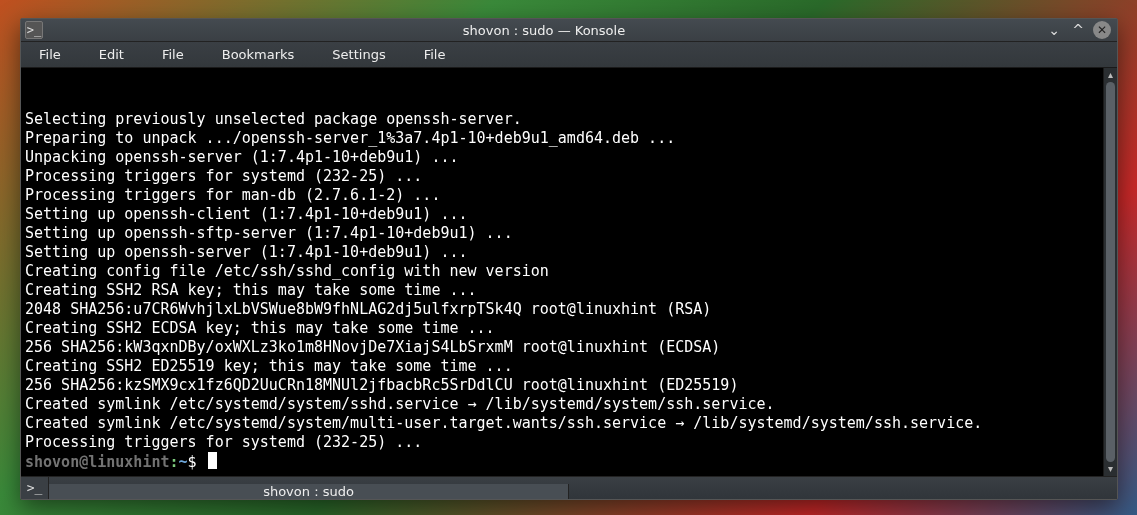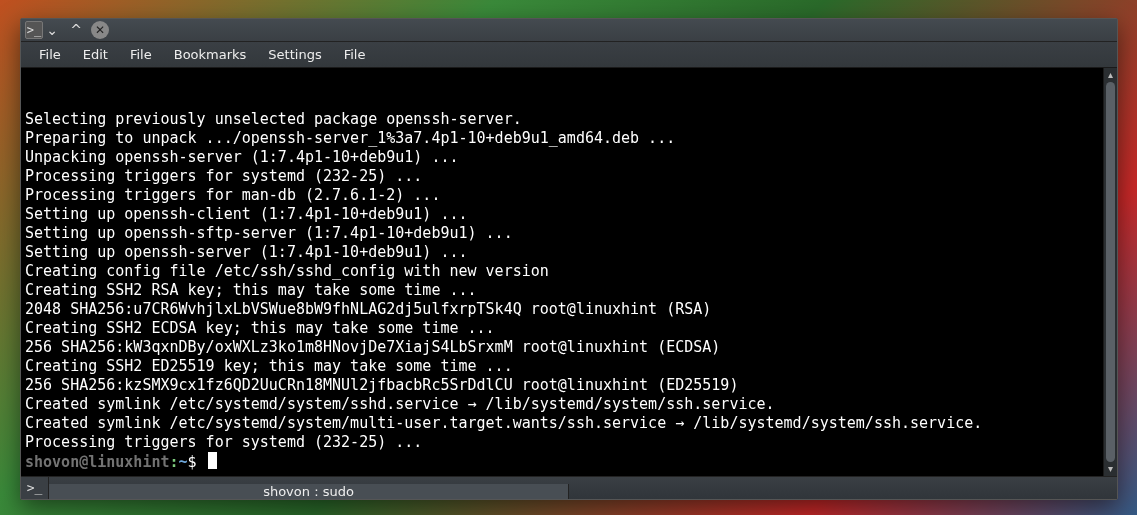--- a/index.html
+++ b/index.html
@@ -44,21 +44,21 @@
   }
   .tb-close {
     width: 18px; height: 18px; border-radius: 50%;
     background: #888; color: #222; font-size: 12px; line-height: 18px; text-align: center;
     cursor: pointer;
   }
   .menubar {
     height: 28px;
     background: linear-gradient(#3a3f44,#33383c);
     display: flex; align-items: center;
-    padding: 0 8px; gap: 2px;
+    padding: 0 8px; gap: 18px;
     border-bottom: 1px solid #1a1a1a;
     color: #eee;
   }
   .menu-item { padding: 4px 10px; border-radius: 2px; cursor: pointer; }
   .term-wrap { flex: 1; display: flex; background: #000; }
   .terminal {
     flex: 1;
     background: #000; color: #fff;
     font-family: "DejaVu Sans Mono", "Liberation Mono", monospace;
     font-size: 15px; line-height: 19px;
@@ -102,20 +102,21 @@
 </head>
 <body>
 
 <div class="desktop">
   <div class="window">
 
     <div class="titlebar">
       <div class="title-left">
         <div class="title-icon">&gt;_</div>
       </div>
+      <div class="title-center">shovon : sudo — Konsole</div>
       <div class="title-right">
         <div class="tb-btn">⌄</div>
         <div class="tb-btn">^</div>
         <div class="tb-close">✕</div>
       </div>
     </div>
 
     <div class="menubar">
       <div class="menu-item">File</div>
       <div class="menu-item">Edit</div>

